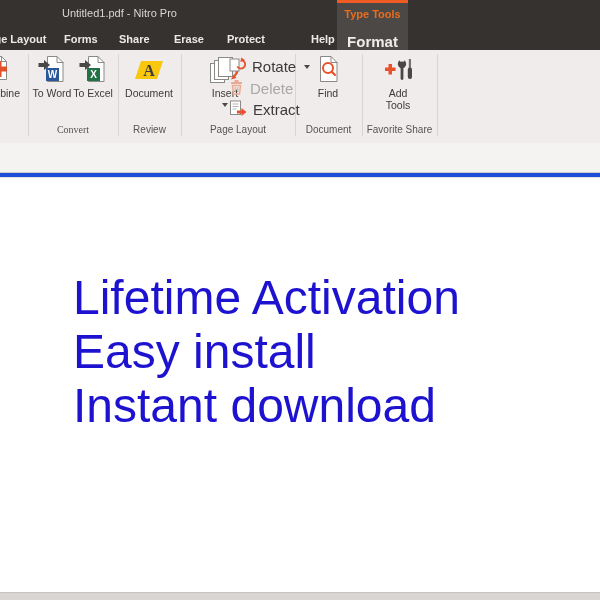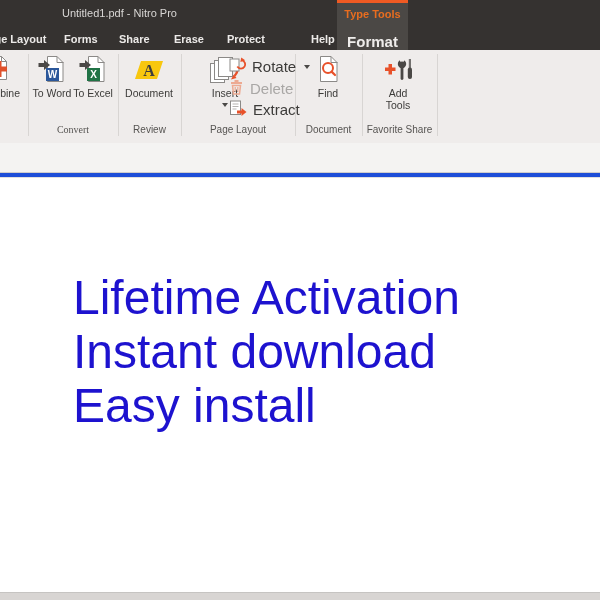--- a/index.html
+++ b/index.html
@@ -207,19 +207,19 @@
     <div class="grplabel" style="left:295px; width:67px;">Document</div>
     <div class="grplabel" style="left:362px; width:75px;">Favorite Share</div>
   </div>
 
   <div class="subbar"></div>
   <div class="hairline"></div>
 
   <div class="docarea">
     <div class="doc-text" style="color: rgb(29, 18, 207);">
       <div>Lifetime Activation</div>
+      <div>Easy install</div>
       <div>Instant download</div>
-      <div>Easy install</div>
     </div>
   </div>
 
   <div class="bottombar"></div>
 </div>
 
 </body></html>

